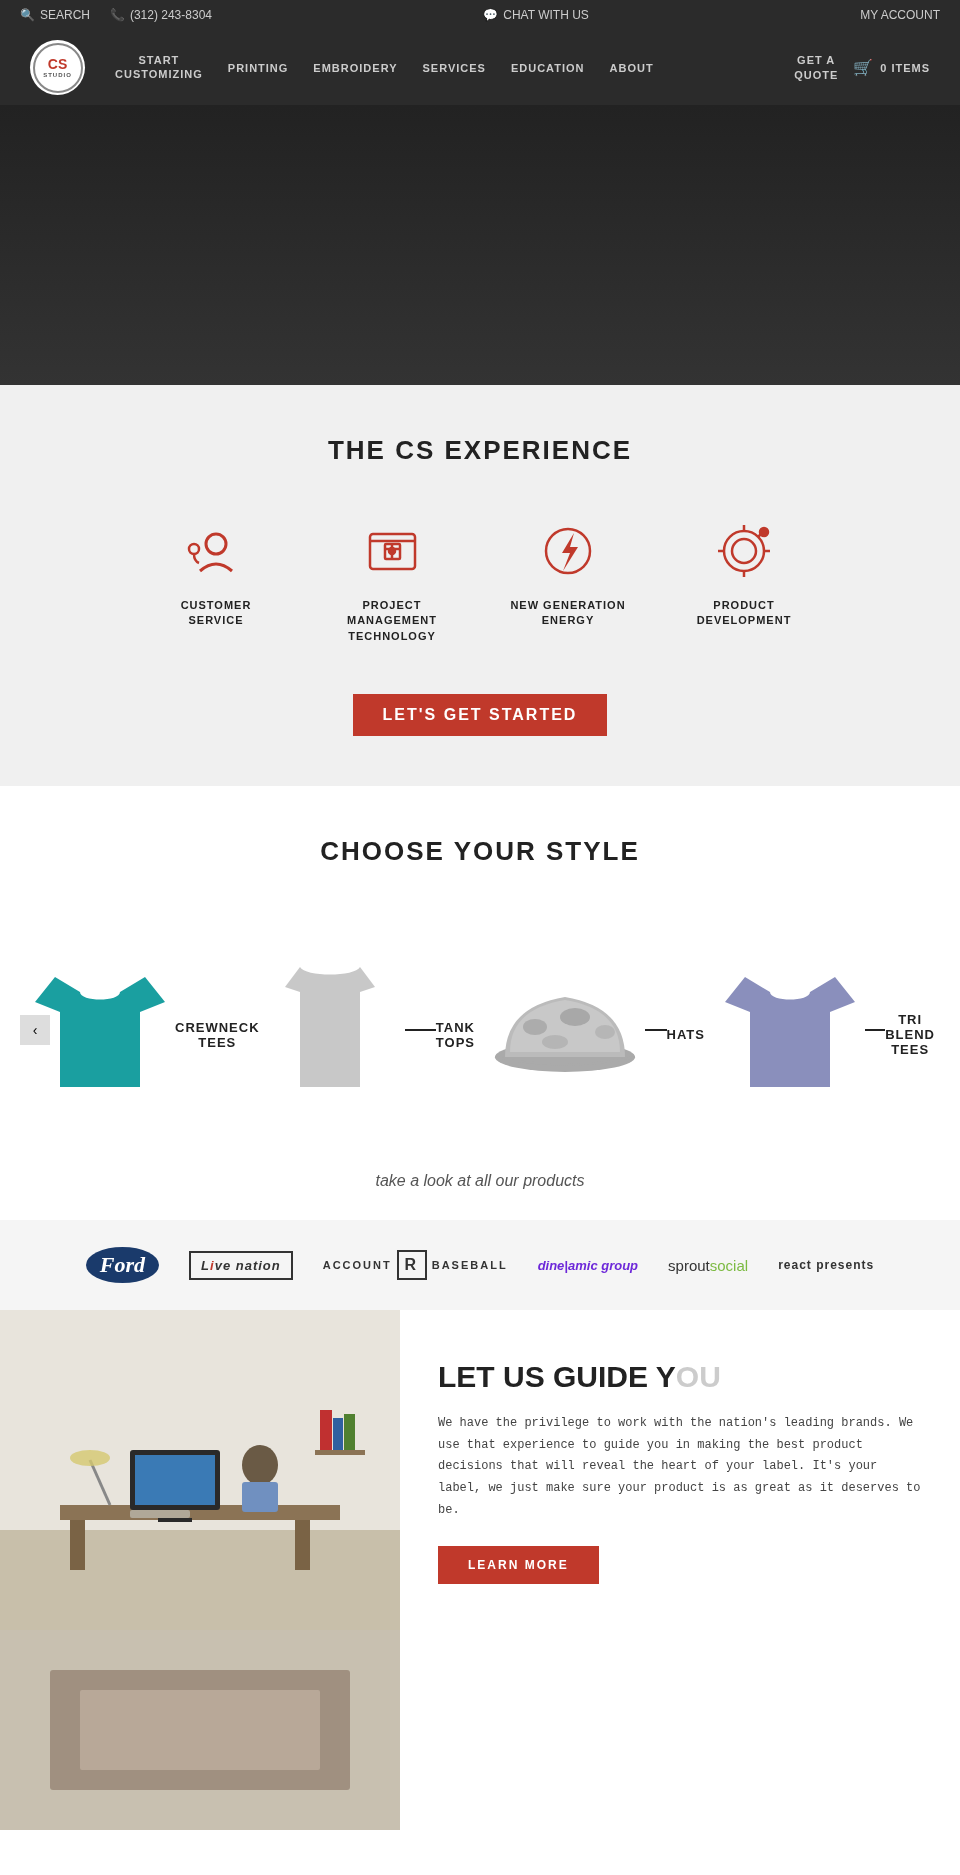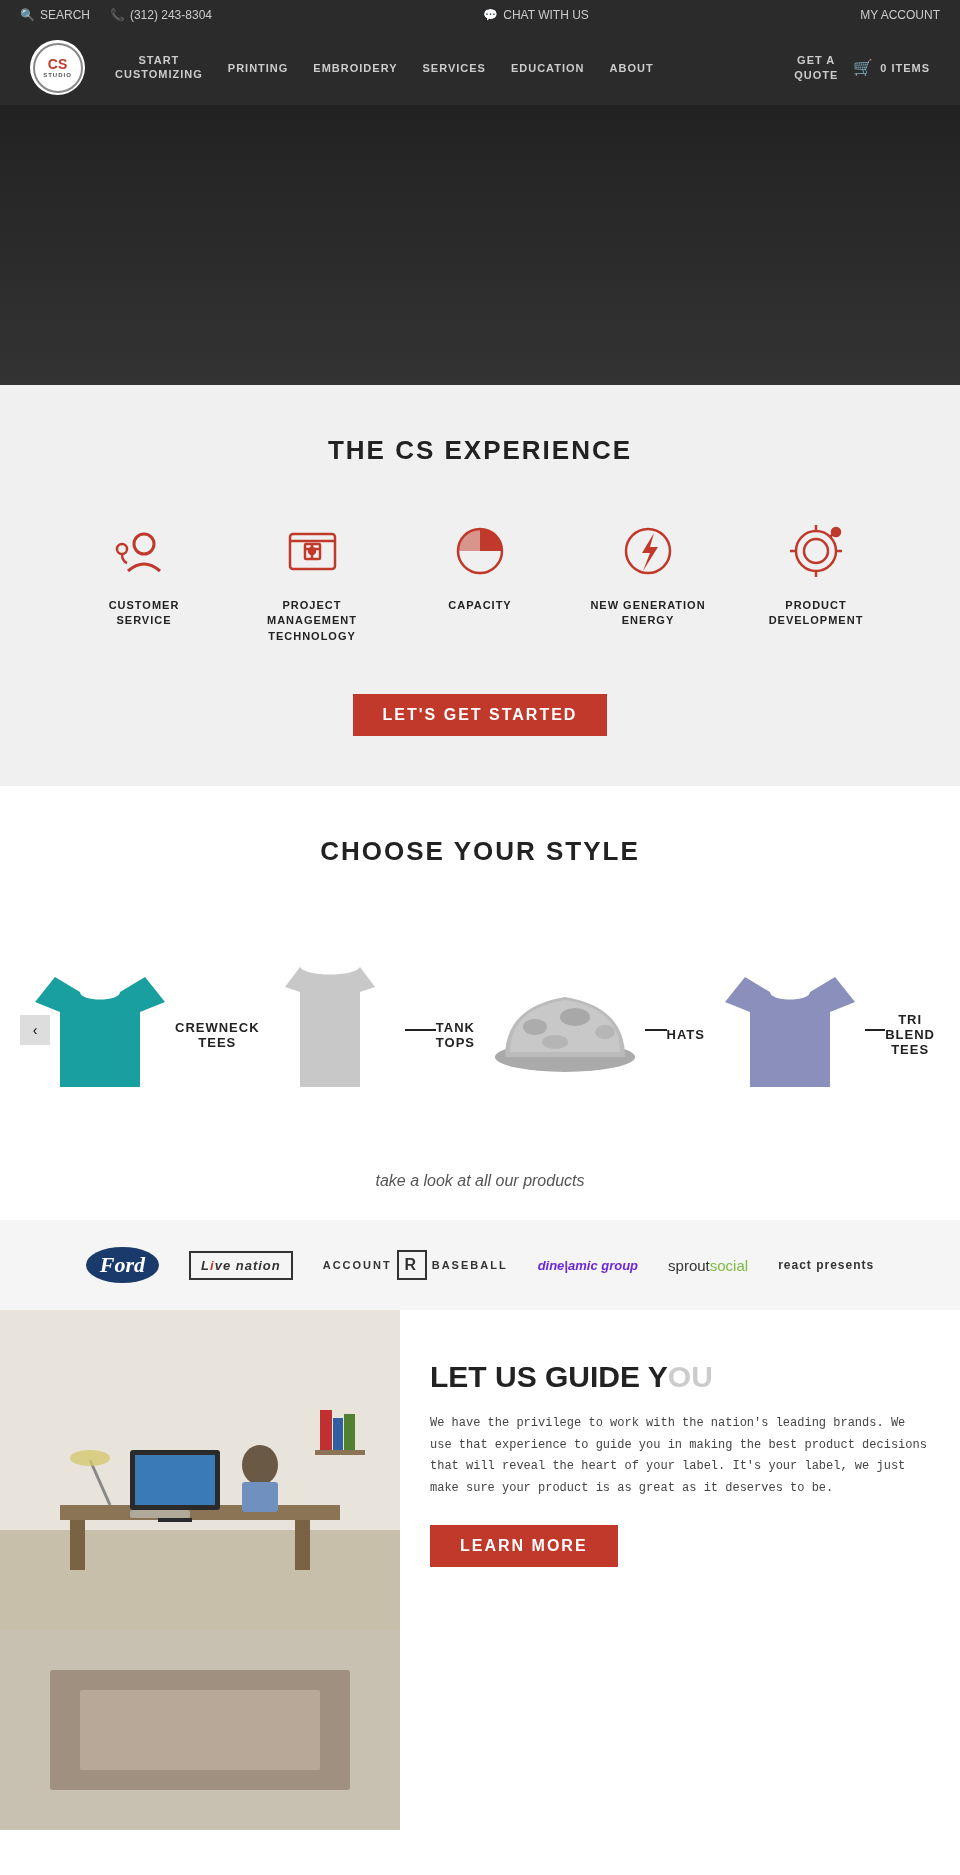--- a/index.html
+++ b/index.html
@@ -109,21 +109,21 @@
       font-size: 26px;
       font-weight: 900;
       letter-spacing: 2px;
       color: #222;
       margin-bottom: 40px;
       text-transform: uppercase;
     }
     .experience-icons {
       display: flex;
       justify-content: center;
-      gap: 8px;
+      gap: 16px;
       margin-bottom: 40px;
     }
     .exp-item {
       flex: 1;
       max-width: 160px;
       display: flex;
       flex-direction: column;
       align-items: center;
       gap: 12px;
       padding: 10px 5px;
@@ -281,21 +281,21 @@
     .guide-image {
       width: 400px;
       flex-shrink: 0;
       background: #c8c8c8;
       position: relative;
       overflow: hidden;
     }
     .guide-text {
       flex: 1;
       background: #fff;
-      padding: 50px 30px 30px;
+      padding: 50px 38px 30px;
     }
     .guide-title {
       font-size: 30px;
       font-weight: 900;
       text-transform: uppercase;
       color: #222;
       margin-bottom: 20px;
       line-height: 1.1;
     }
     .guide-body {
@@ -411,30 +411,20 @@
             <line x1="25" y1="30" x2="40" y2="30"></line>
             <line x1="32" y1="25" x2="32" y2="40"></line>
             <circle cx="32" cy="32" r="3" fill="#c0392b"></circle>
             <line x1="10" y1="22" x2="55" y2="22"></line>
           </g>
         </svg>
       </div>
       <div class="exp-label">PROJECT<br>MANAGEMENT<br>TECHNOLOGY</div>
     </div>
 
-    <div class="exp-item">
-      <div class="exp-icon">
-        <svg width="65" height="65" viewBox="0 0 65 65">
-          <circle cx="32" cy="32" r="22" fill="none" stroke="#c0392b" stroke-width="2.5"></circle>
-          <path d="M32 32 L32 10 A22 22 0 0 1 54 32 Z" fill="#c0392b"></path>
-          <path d="M32 32 L10 32 A22 22 0 0 1 32 10 Z" fill="#c0392b" opacity="0.5"></path>
-        </svg>
-      </div>
-      <div class="exp-label">CAPACITY</div>
-    </div>
 
     <div class="exp-item">
       <div class="exp-icon">
         <svg width="65" height="65" viewBox="0 0 65 65">
           <circle cx="32" cy="32" r="22" fill="none" stroke="#c0392b" stroke-width="2.5"></circle>
           <polygon points="38,14 26,34 34,34 27,52 42,28 34,28" fill="#c0392b"></polygon>
         </svg>
       </div>
       <div class="exp-label">NEW GENERATION<br>ENERGY</div>
     </div>
@@ -596,21 +586,21 @@
         <rect x="344" y="104" width="11" height="36" fill="#508030"></rect>
 
         <rect x="315" y="140" width="50" height="5" fill="#8B7355"></rect>
       </svg>
     </div>
   </div>
   <div class="guide-text">
     <h2 class="guide-title">LET US GUIDE Y<span style="color:#ccc;">OU</span></h2>
     <p class="guide-body">We have the privilege to work with the nation's leading brands. We use that experience to guide you in making the best product decisions that will reveal the heart of your label. It's your label, we just make sure your product is as great as it deserves to be.</p>
     <div class="guide-cta">
-      <button style="background:#c0392b;color:#fff;border:none;padding:12px 30px;font-size:16px;font-weight:700;letter-spacing:2px;text-transform:uppercase;cursor:pointer;">LEARN MORE</button>
+      <button style="background:#c0392b;color:#fff;border:none;padding:12px 30px;font-size:12px;font-weight:700;letter-spacing:2px;text-transform:uppercase;cursor:pointer;">LEARN MORE</button>
     </div>
   </div>
 </div>
 
 <div style="display:flex;">
   <div class="bottom-image">
     <svg width="400" height="200" viewBox="0 0 400 200">
       <rect width="400" height="200" fill="#c8c0b0"></rect>
       <rect x="50" y="40" width="300" height="120" fill="#a09080" rx="3"></rect>
       <rect x="80" y="60" width="240" height="80" fill="#b8a898" rx="2"></rect>

